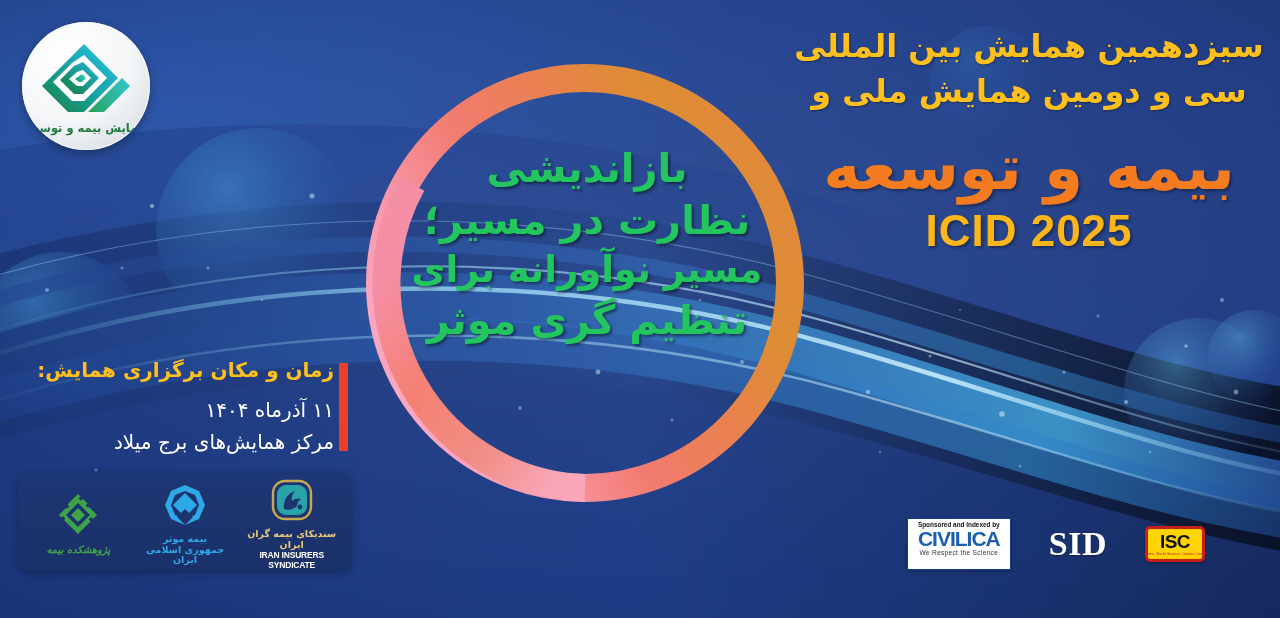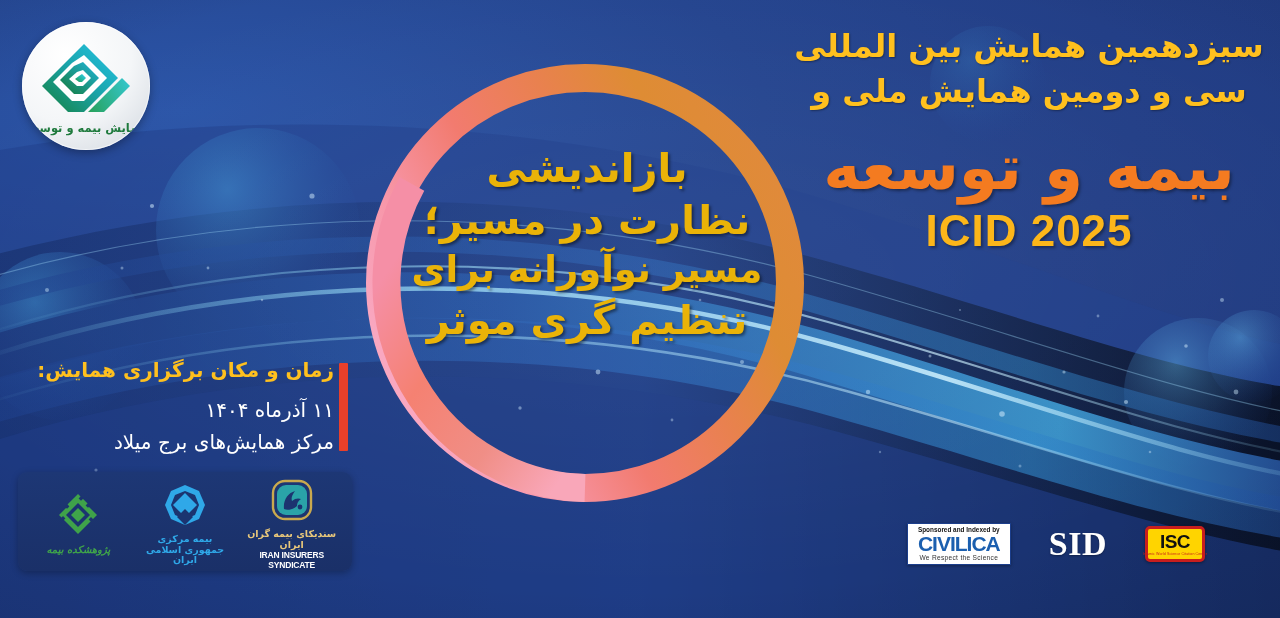--- a/index.html
+++ b/index.html
@@ -28,21 +28,21 @@
 
   
   .ring-wrap{position:absolute;left:352px;top:50px;width:466px;height:466px;}
   .ring-svg{width:100%;height:100%;display:block;}
 
   
   .slogan{
     position:absolute;left:392px;top:142px;width:390px;
     text-align:center;
     direction:rtl;
-    color:#eab308;
+    color:#22c55e;
     font-weight:bold;
     font-size:40px;
     line-height:1.30;
     letter-spacing:-0.5px;
     text-shadow:2px 2px 3px rgba(0,0,0,0.45);
   }
   .slogan .l{display:block;white-space:nowrap;}
   .slogan .l1{font-size:40px;}
   .slogan .l2{font-size:40px;}
   .slogan .l3{font-size:37px;}
@@ -123,21 +123,21 @@
   }
   .isc-logo .isc-main{color:#111;font-weight:bold;font-size:19px;line-height:1;letter-spacing:-0.5px;}
   .isc-logo .isc-sub{color:#C81E1E;font-size:3.6px;line-height:1;margin-top:2px;letter-spacing:0.1px;white-space:nowrap;}
   .sid-logo{
     color:#FFFFFF;font-family:"Liberation Serif","DejaVu Serif",serif;
     font-weight:bold;font-size:34px;line-height:1;letter-spacing:0.5px;
     text-shadow:0 1px 2px rgba(0,0,0,0.35);
   }
   .civ-logo{
     width:104px;background:#FFFFFF;border:1px solid #1B3E8C;
-    padding:2px 3px 2px;text-align:center;font-family:"Liberation Sans",sans-serif;
+    padding:2px 3px 12px;text-align:center;font-family:"Liberation Sans",sans-serif;
     box-shadow:0 1px 3px rgba(0,0,0,0.35);
   }
   .civ-top{font-size:6.4px;font-weight:bold;color:#111;line-height:1.1;white-space:nowrap;}
   .civ-mid{font-size:21px;font-weight:bold;color:#1B5FAF;line-height:1;letter-spacing:-1px;}
   .civ-bot{font-size:6.6px;color:#333;line-height:1.2;letter-spacing:0.3px;white-space:nowrap;}
 </style>
 </head>
 <body>
 
 <div id="banner">
@@ -327,21 +327,21 @@
     <div class="sp sp2">
       <div class="mark">
         <svg width="48" height="44" viewBox="0 0 48 44" aria-hidden="true">
           <path d="M24 2 L38 8 L44 22 L38 36 L24 42 L10 36 L4 22 L10 8 Z" fill="#2FA8E8"></path>
           <path d="M24 8 L34 12 L38 22 L34 32 L24 36 L14 32 L10 22 L14 12 Z" fill="#1B3470"></path>
           <rect x="24" y="10" width="17" height="17" transform="rotate(45 24 10)" fill="#2FA8E8"></rect>
           <path d="M16 34 L24 26 L32 34 L24 42 Z" fill="#1B3470"></path>
         </svg>
       </div>
       <div class="cap">
-        <div class="cap-fa">بیمه مرکزی</div>
+        <div class="cap-fa">بیمه موثر</div>
         <div class="cap-fa">جمهوری اسلامی ایران</div>
       </div>
     </div>
 
     <div class="sp sp3">
       <div class="mark">
         <svg width="46" height="46" viewBox="0 0 46 46" aria-hidden="true">
           <g fill="#3FA34A">
             <rect x="23" y="2" width="15" height="15" transform="rotate(45 23 2)"></rect>
             <rect x="27" y="11" width="4" height="4" transform="rotate(45 27 11)" fill="#1B3470"></rect>

